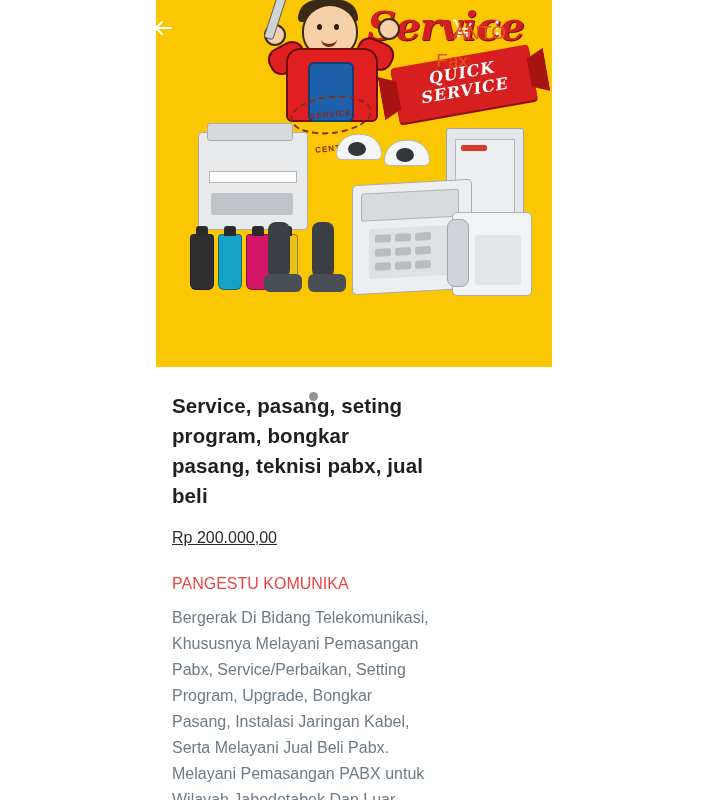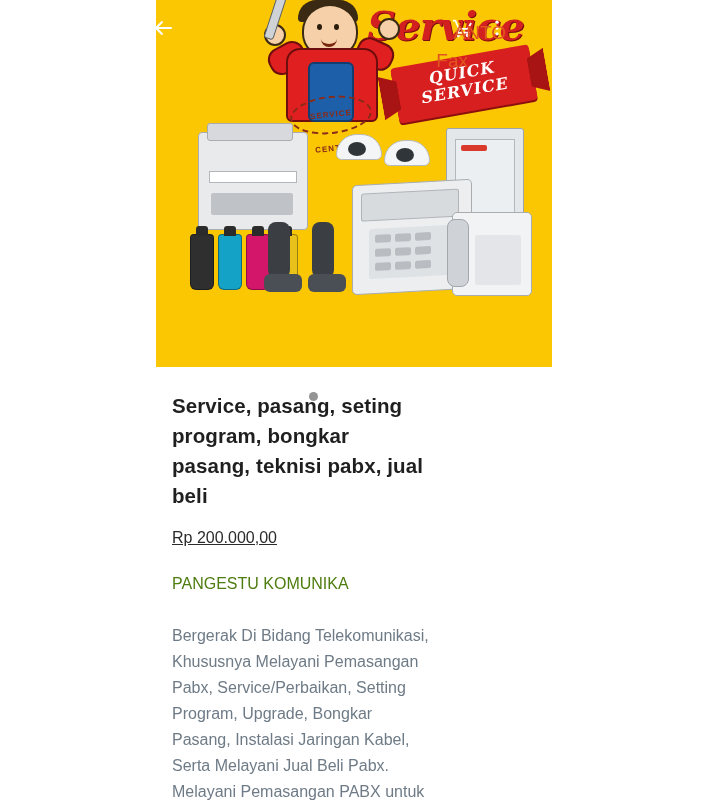--- a/index.html
+++ b/index.html
@@ -491,22 +491,22 @@
     letter-spacing: .1px;
   }
   .price {
     font-size: 16px;
     color: #2b2b2b;
     margin: 0 0 28px 0;
     text-decoration: underline;
   }
   .seller {
     font-size: 16px;
-    color: #4d7c0f;
-    margin: 0 0 30px 0;
+    color: #ef4444;
+    margin: 0 0 12px 0;
   }
   .desc {
     font-size: 16px;
     line-height: 26px;
     color: #6e7b86;
     margin: 0;
     white-space: pre-line;
   }
   .cursor-dot {
     position: absolute;

